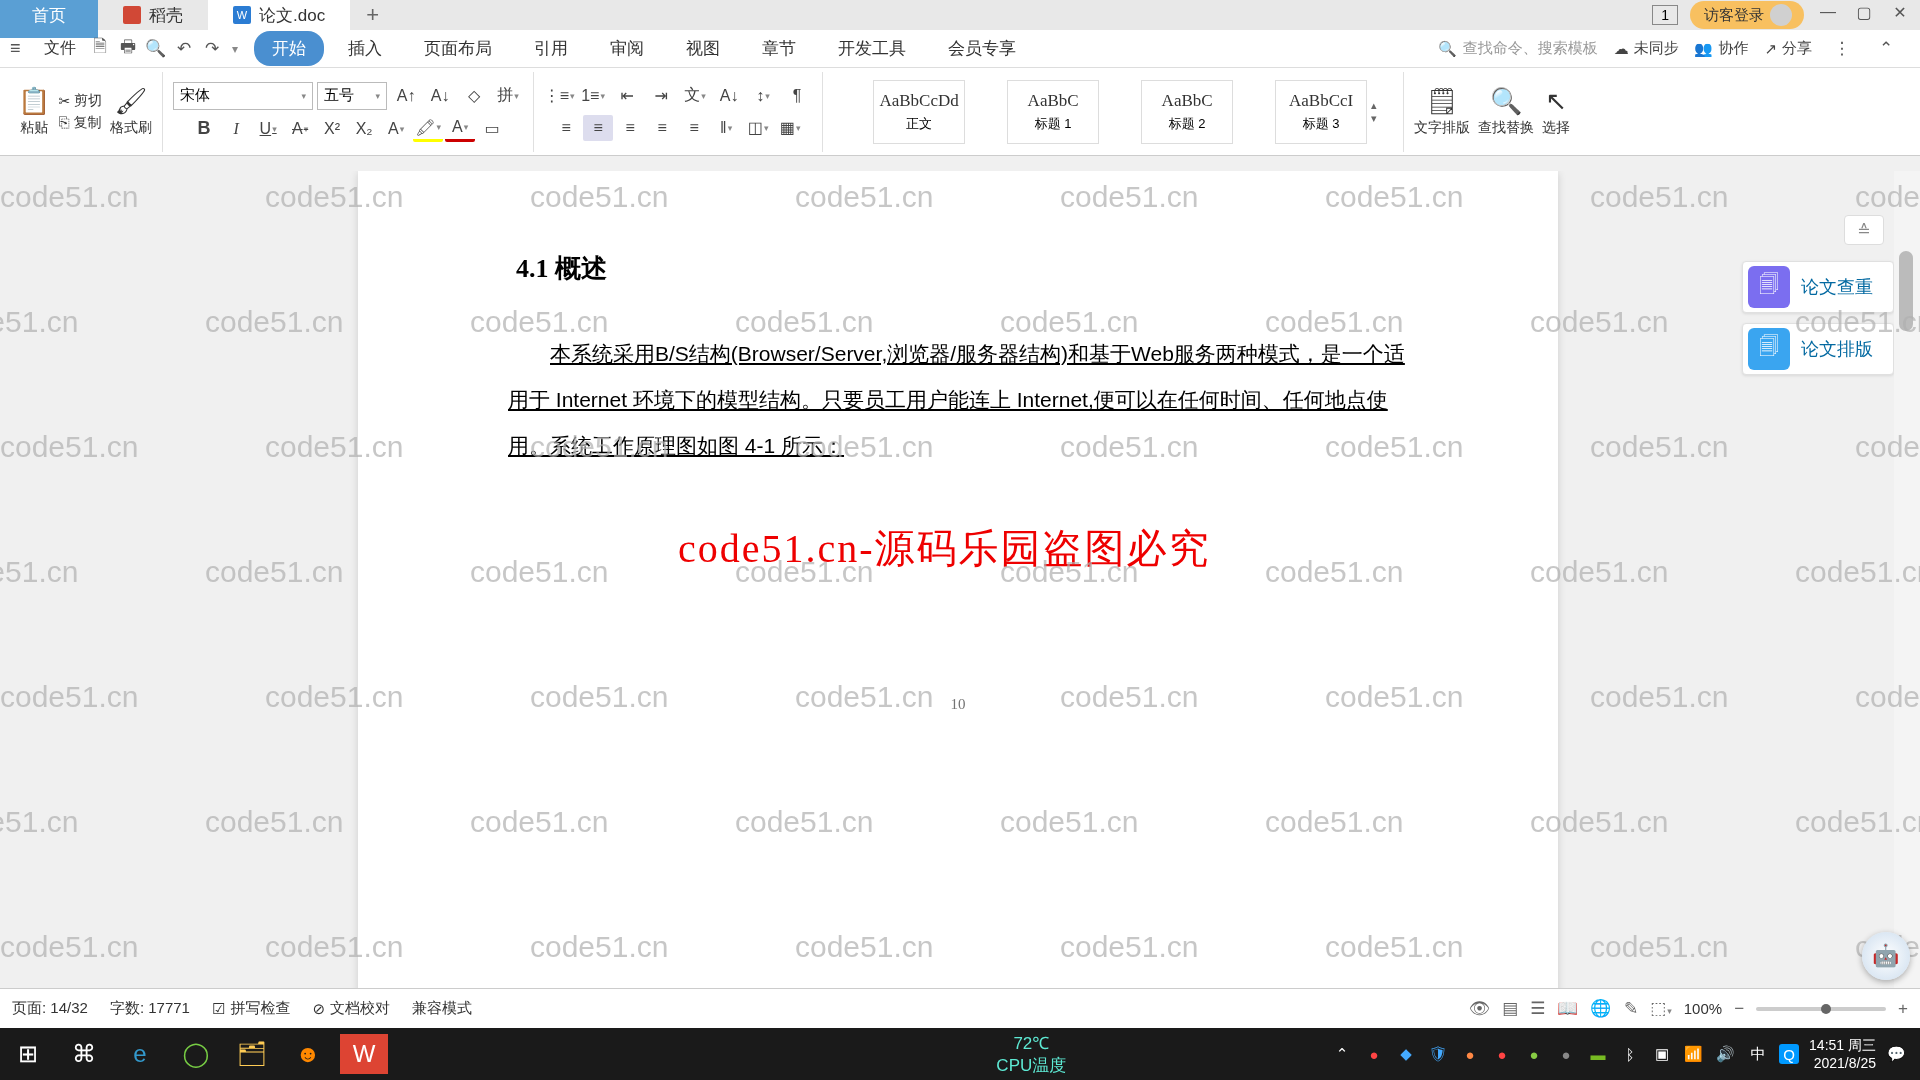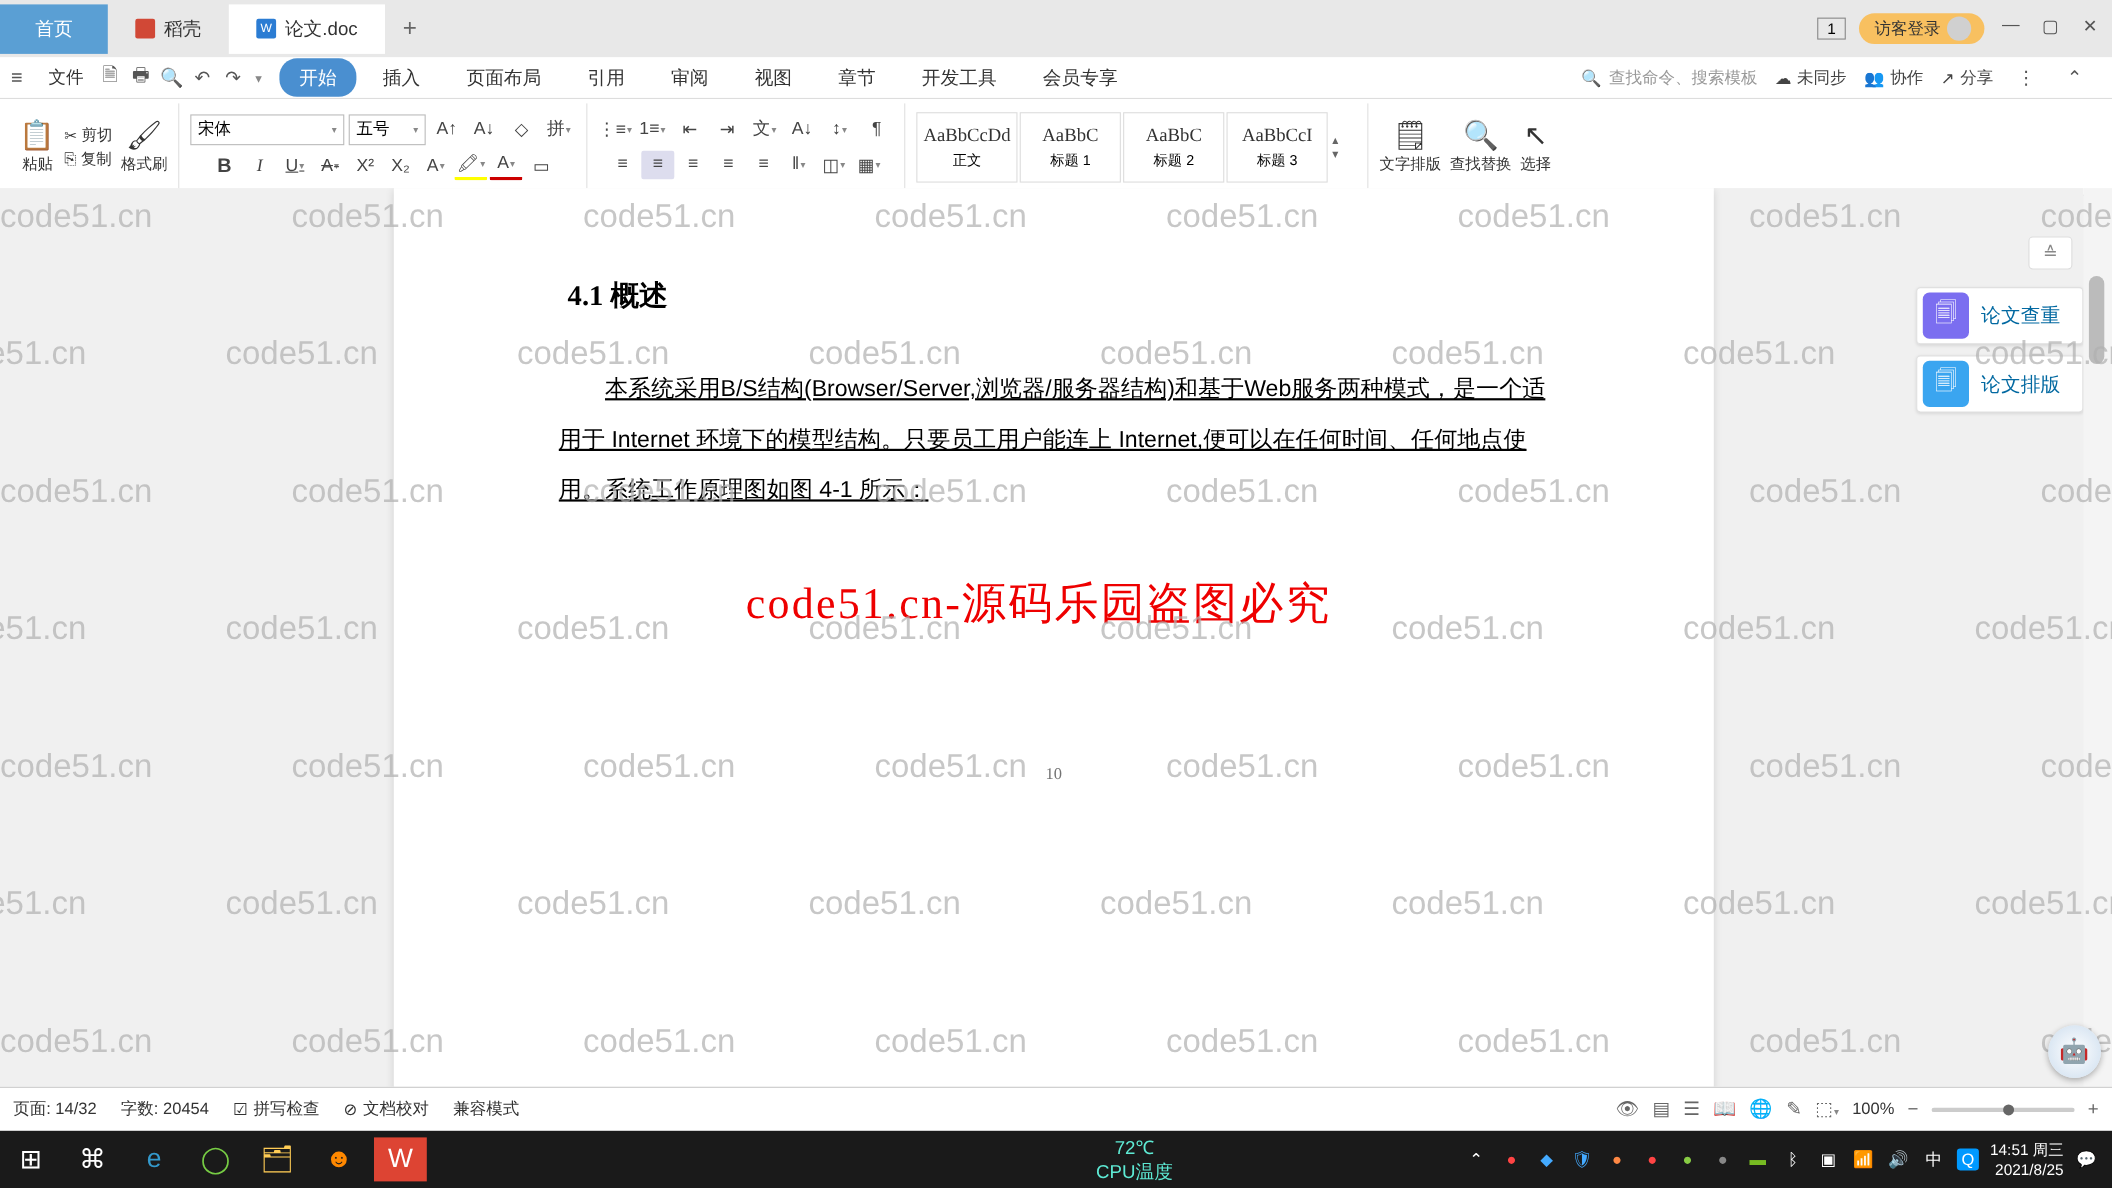--- a/index.html
+++ b/index.html
@@ -1,19 +1,19 @@
 <!DOCTYPE html>
 <html><head>
 <meta charset="utf-8">
 <style>
 * { margin: 0; padding: 0; box-sizing: border-box; font-family: "Microsoft YaHei", Arial, sans-serif; }
 body { width: 1920px; height: 1080px; background: #f0f0f0; overflow: hidden; position: relative; }
 
 
-.titlebar { height: 52px; background: #e8e8e8; display: flex; align-items: center; }
+.titlebar { height: 30px; background: #e8e8e8; display: flex; align-items: center; }
 .tab { height: 45px; padding: 0 25px; display: flex; align-items: center; gap: 8px; font-size: 17px; color: #333; cursor: pointer; }
 .tab.home { background: #5a9fd4; color: #fff; padding: 0 32px; }
 .tab.doc { background: #fff; }
 .tab-icon { width: 18px; height: 18px; display: inline-block; }
 .tab-icon.red { background: #d14836; border-radius: 2px; }
 .tab-icon.blue { background: #2b7cd3; border-radius: 2px; color:#fff; font-size:11px; text-align:center; line-height:18px; }
 .newtab { width: 45px; text-align:center; font-size: 22px; color:#666; cursor:pointer; }
 .titlebar-right { margin-left: auto; display:flex; align-items:center; gap:12px; padding-right:8px; }
 .page-ind { border:1px solid #888; padding:1px 8px; font-size:14px; }
 .login-btn { background:#f8c060; border-radius:14px; padding:3px 12px 3px 14px; display:flex; align-items:center; gap:6px; font-size:15px; color:#333;}
@@ -45,21 +45,21 @@
 .fontsel { width:140px; height:28px; border:1px solid #bbb; font-size:15px; padding:0 6px; display:flex; align-items:center; justify-content:space-between; background:#fff;}
 .sizesel { width:70px; }
 .fontrow { display:flex; gap:4px; align-items:center; margin-bottom:6px;}
 .btnrow { display:flex; gap:2px; align-items:center;}
 .tbtn { width:30px; height:26px; display:flex; align-items:center; justify-content:center; font-size:16px; color:#444; cursor:pointer; border-radius:2px;}
 .tbtn.bold { font-weight:bold; font-size:18px;}
 .tbtn.italic { font-style:italic; font-family:serif;}
 .tbtn.under { text-decoration:underline;}
 .dd { font-size:9px; color:#888; margin-left:1px;}
 .stylelist { display:flex; gap:2px;}
-.stylebox { width:92px; height:64px; border:1px solid #ddd; display:flex; flex-direction:column; align-items:center; justify-content:center; font-size:13px; cursor:pointer;}
+.stylebox { width:92px; height:64px; border:1px solid #ddd; display:flex; flex-direction:column; align-items:center; justify-content:center; font-size:13px; cursor:pointer;margin-left:40px;}
 .stylebox .prev { font-family:serif; font-size:17px; color:#333; margin-bottom:4px;}
 .stylemore { width:24px; display:flex; flex-direction:column; justify-content:center; color:#666; font-size:11px; gap:4px; padding-left:2px;}
 
 
 .canvas-area { position:absolute; top:171px; left:0; right:26px; bottom:40px; background:#f0f0f0; overflow:hidden;}
 .page { position:absolute; left:358px; top:0; width:1200px; height:830px; background:#fff; box-shadow:0 2px 8px rgba(0,0,0,0.15);}
 .doc-h { position:absolute; left:158px; top:80px; font-size:26px; font-weight:bold; font-family:SimSun,serif;}
 .doc-body { position:absolute; left:150px; top:160px; width:910px; font-size:21px; font-family:SimSun,serif; line-height:2.2; color:#000;text-decoration:underline;}
 .doc-body .indent { text-indent: 2em; display:block;}
 .doc-red { position:absolute; left:320px; top:350px; font-size:40px; color:#e00; font-family:SimSun,serif; letter-spacing:2px;}
@@ -348,21 +348,21 @@
       <div class="rlbl">论文排版</div>
     </div>
 </div>
 
 <div class="vscroll">
     <div class="thumb"></div>
   </div>
 
 <div class="statusbar">
   <div class="sitem">页面: 14/32</div>
-  <div class="sitem">字数: 20454</div>
+  <div class="sitem">字数: 17771</div>
   <div class="sitem">☑ <span>拼写检查</span></div>
   <div class="sitem">⊘ <span>文档校对</span></div>
   <div class="sitem">兼容模式</div>
   <div class="sright">
     <span class="sicon">👁</span>
     <span class="sicon">▤</span>
     <span class="sicon">☰</span>
     <span class="sicon">📖</span>
     <span class="sicon">🌐</span>
     <span class="sicon">✎</span>

